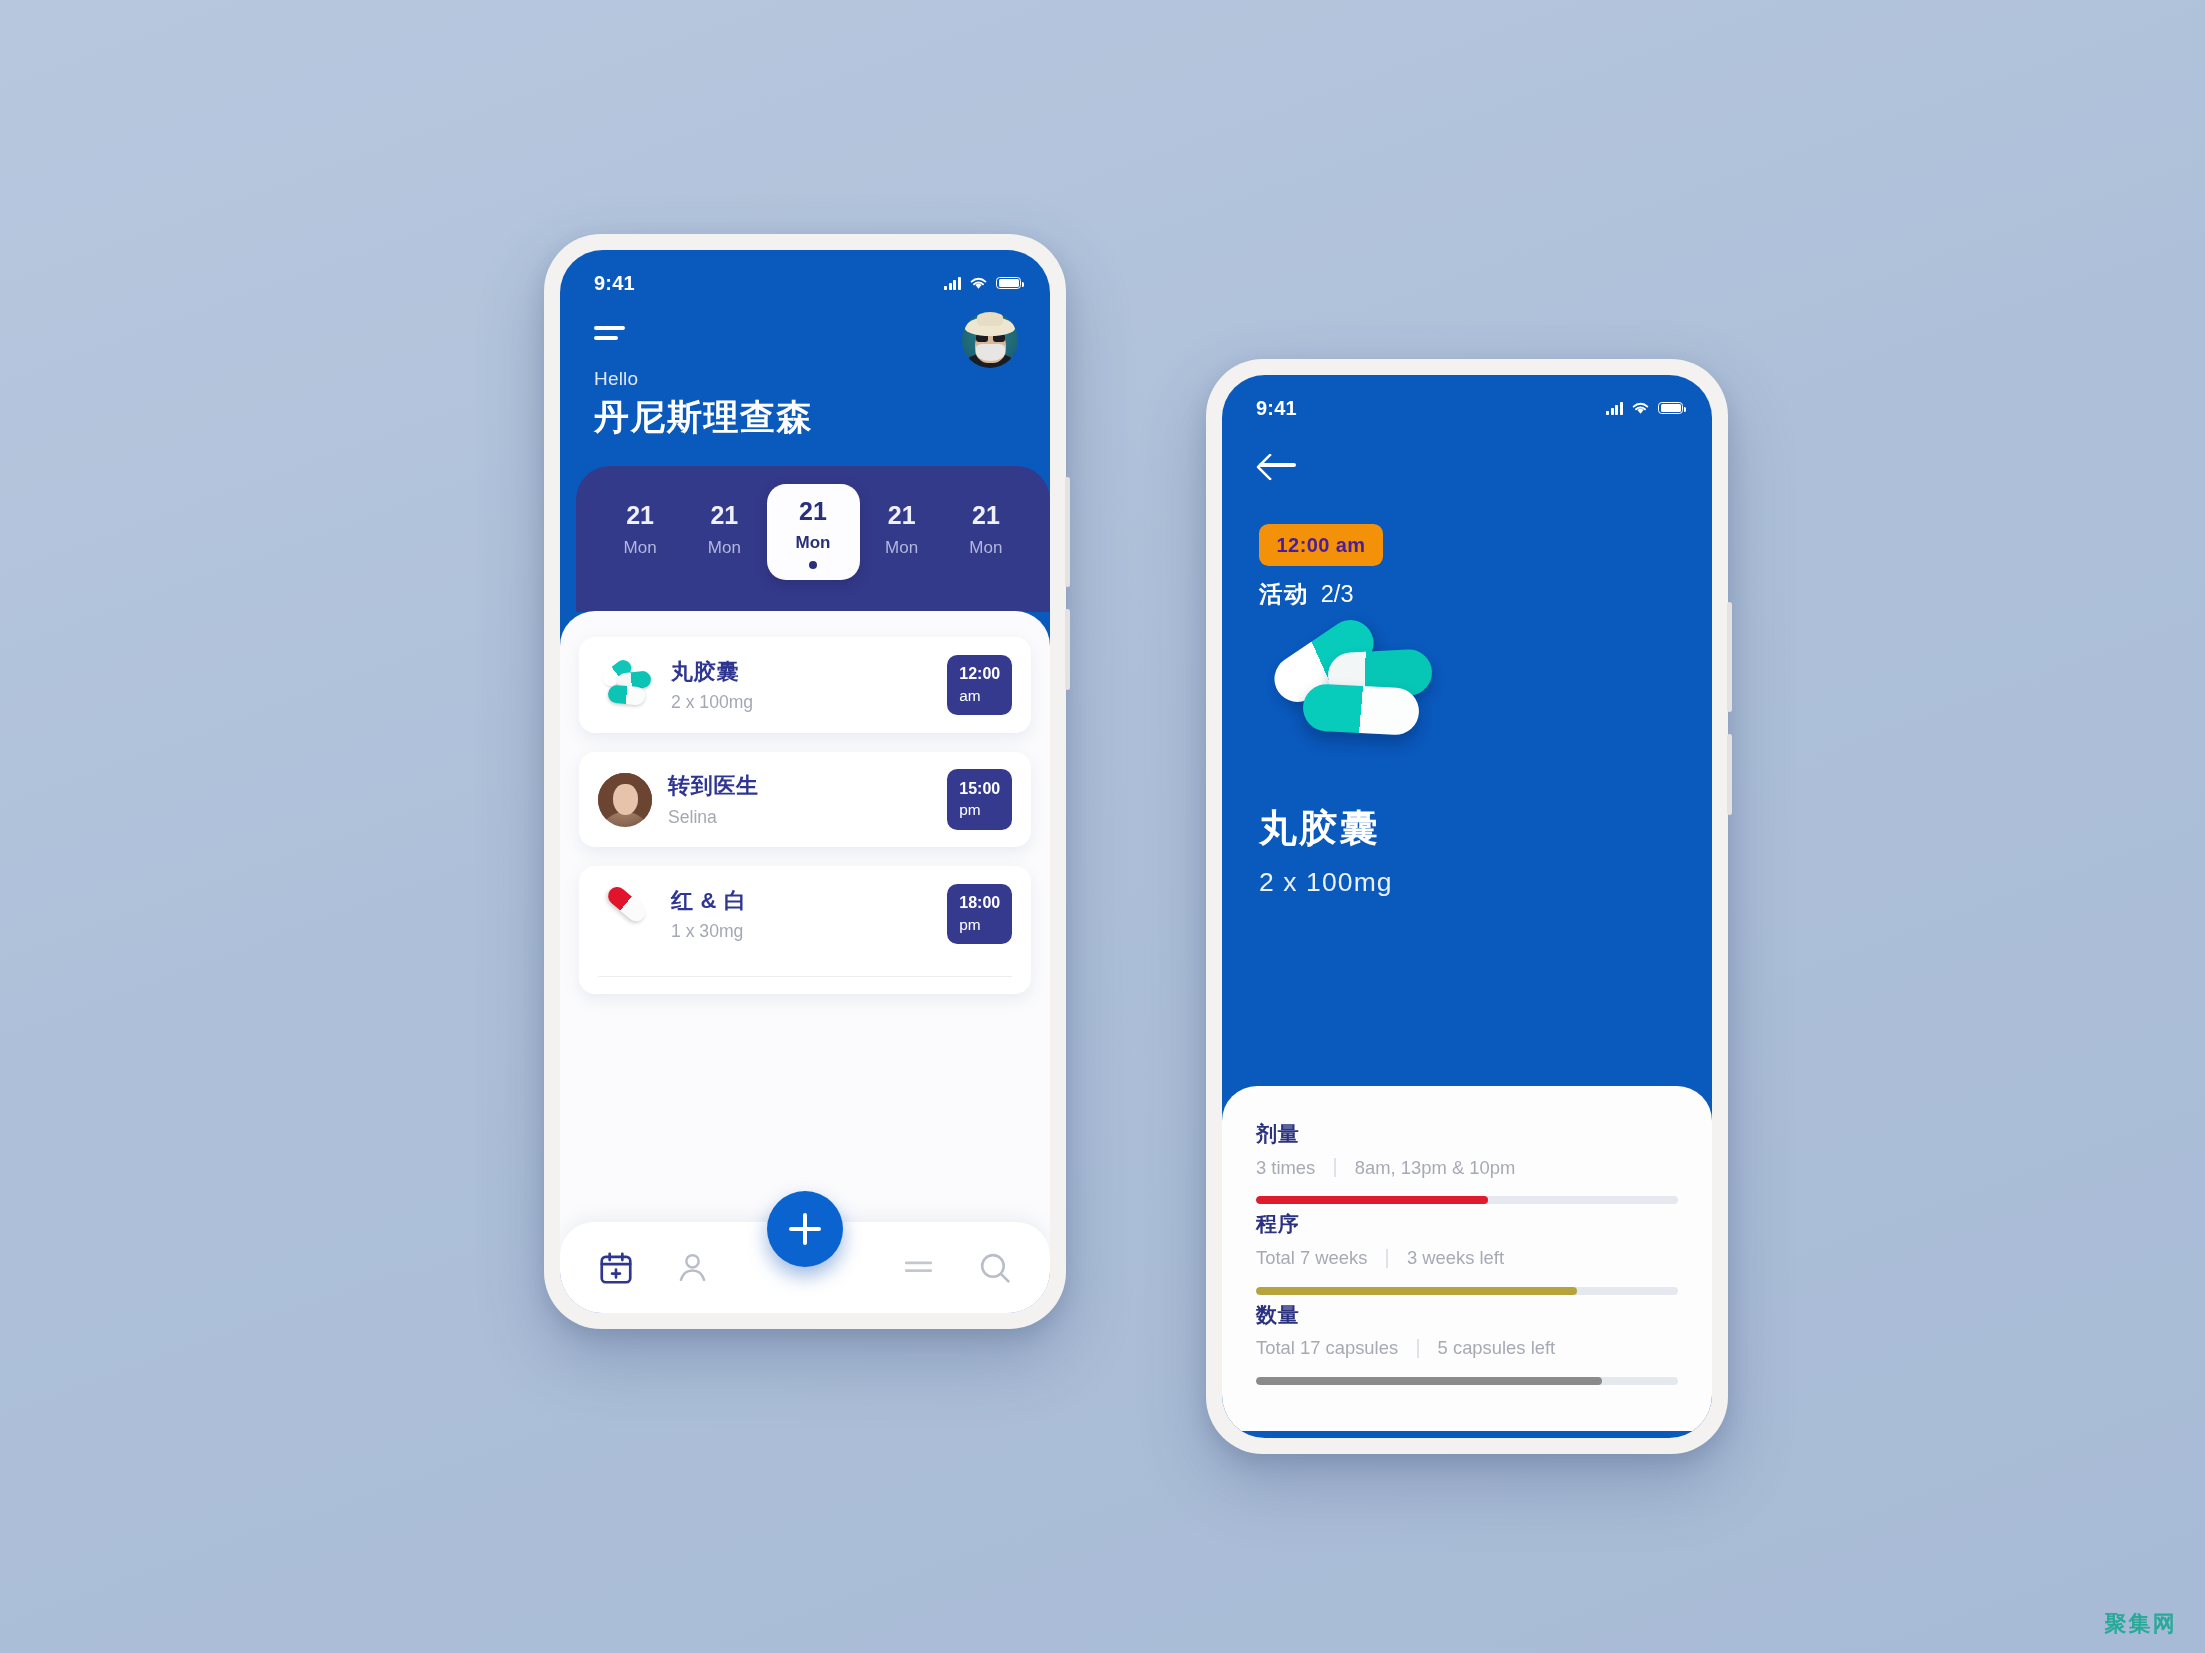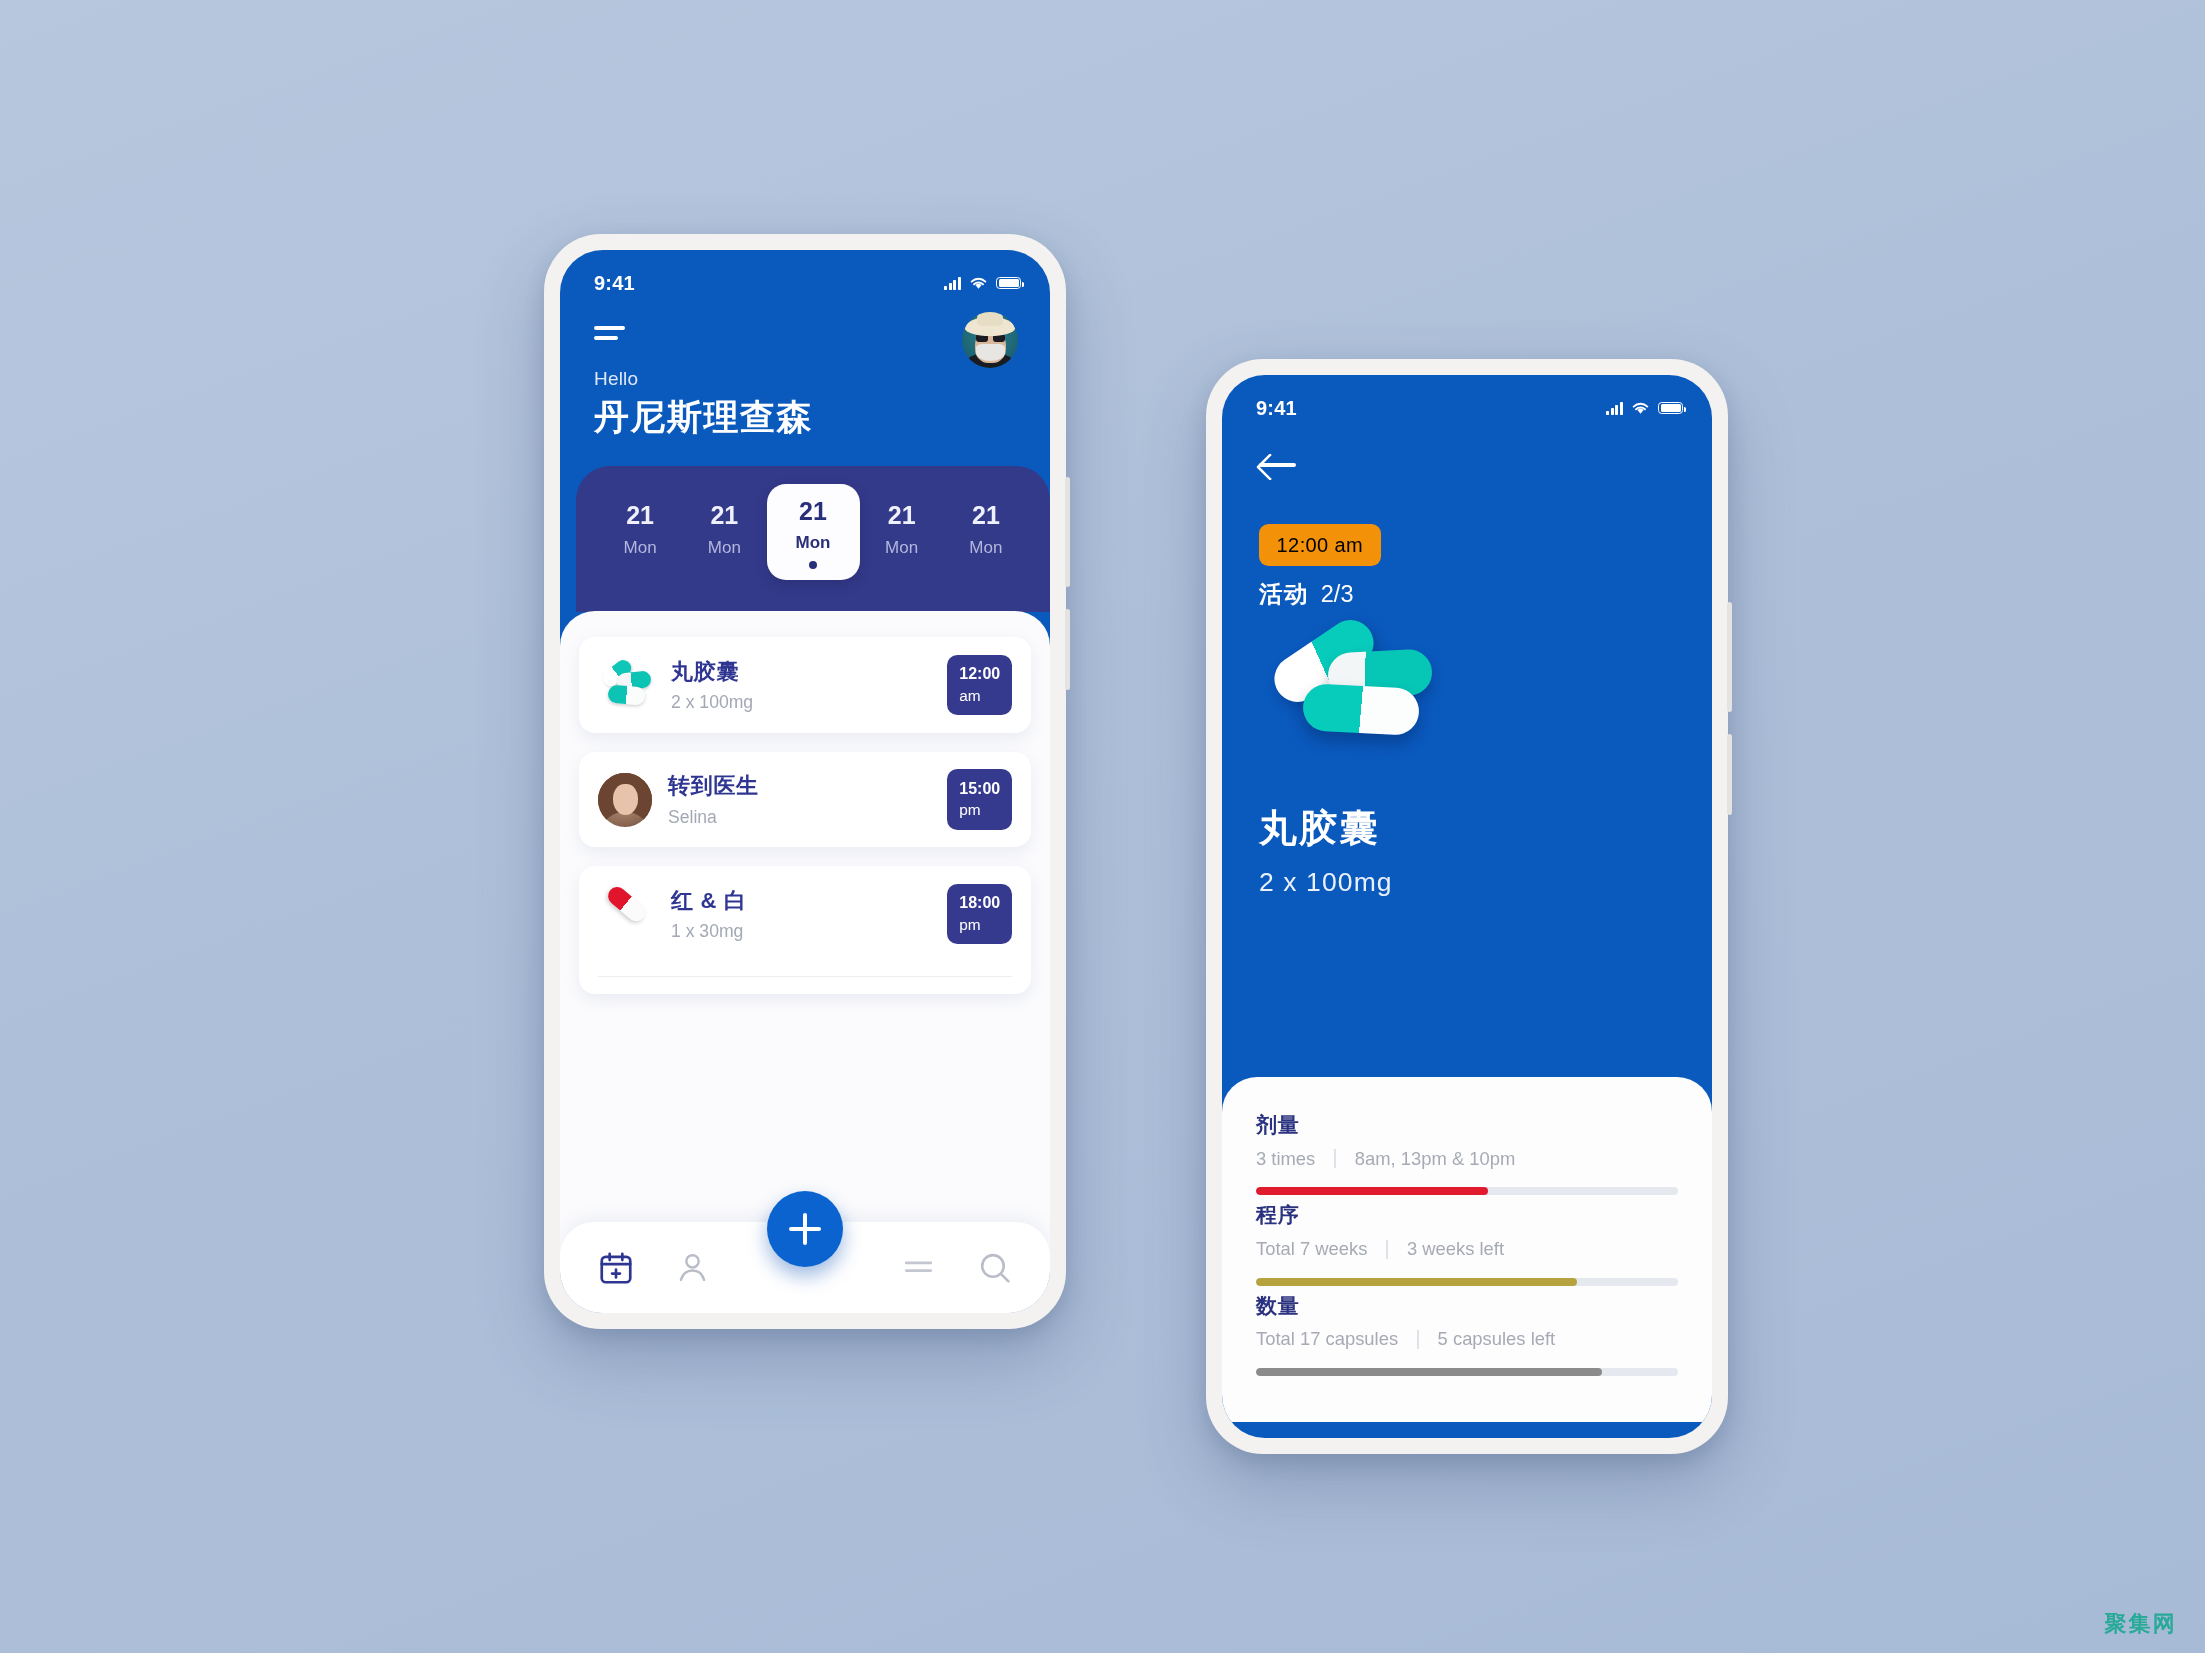--- a/index.html
+++ b/index.html
@@ -183,22 +183,22 @@
   
   .p2-body { padding: 13.2px 37px 0 37px; }
   .backarrow { width: 38px; height: 26.5px; position: relative; cursor: pointer; margin-top: 10.3px; }
   .backarrow::before { content:""; position:absolute; left:0; top:11.8px; width:37px; height:3.7px;
     background:#fff; border-radius:2.2px; }
   .backarrow::after { content:""; position:absolute; left:0.7px; top:5.1px; width:17px; height:17px;
     border-left:3.7px solid #fff; border-bottom:3.7px solid #fff; border-radius:2.2px;
     transform: rotate(45deg); }
 
   .timebadge {
-    display: inline-block; background: #f39108; color: #000000;
-    font-size: 20px; font-weight: 400; padding: 9.6px 17.6px; border-radius: 9.6px;
+    display: inline-block; background: #f39108; color: #4c1d95;
+    font-size: 20px; font-weight: 700; padding: 9.6px 17.6px; border-radius: 9.6px;
     margin-top: 46px; letter-spacing: 0.4px;
   }
   .actline { color: #fff; font-size: 23.5px; font-weight: 600; margin-top: 12px; letter-spacing: 1.5px; }
   .actline .frac { font-weight: 400; margin-left: 11.8px; letter-spacing: 0; }
 
   .hero-caps { position: relative; width: 221px; height: 147px; margin: 19px 0 0 10.3px; }
   .hero-caps .hc { position: absolute; border-radius: 73px; }
   .hero-caps .h1 { left: 0;   top: 8.8px; width: 110px; height: 46px; transform: rotate(-34deg);
     background: linear-gradient(100deg, #ffffff 0 47%, #07cbbb 47% 100%);
     box-shadow: 0 7.4px 13.2px rgba(0,20,60,.28); }
@@ -206,21 +206,21 @@
     background: linear-gradient(95deg, #f2f6f7 0 36%, #06c6b6 36% 100%);
     box-shadow: 0 7.4px 13.2px rgba(0,20,60,.26); }
   .hero-caps .h3 { left: 34px; top: 57px; width: 116px; height: 47px; transform: rotate(3deg);
     background: linear-gradient(92deg, #07cbbb 0 50%, #fcfefe 50% 100%);
     box-shadow: 0 8.8px 14.7px rgba(0,20,60,.30); }
 
   .hero-title { color: #fff; font-size: 38px; font-weight: 700; margin-top: 26.5px; letter-spacing: 2.2px; }
   .hero-sub   { color: #eaf1fb; font-size: 26.5px; margin-top: 13.2px; letter-spacing: 1.1px; }
 
   .p2-sheet {
-    position: absolute; left: 0; right: 0; bottom: 16px; height: 345px;
+    position: absolute; left: 0; right: 0; bottom: 7px; height: 345px;
     background: #fdfdfd; border-radius: 35px 35px 0 0;
     padding: 34px 34px 0 34px;
   }
   .metric { margin-bottom: 5.9px; }
   .m-title { color: #2b327f; font-size: 21px; font-weight: 700; letter-spacing: 0.7px; }
   .m-row { display: flex; align-items: center; margin-top: 8.8px; text-align: right; }
   .m-row .mv { color: #a6aab5; font-size: 18.4px; }
   .m-row .vdiv { width: 1.5px; height: 19px; background: #dfe2e8; margin: 0 19px; }
   .bar { height: 8px; background: #e6e8ef; border-radius: 5.9px; margin-top: 17.6px; overflow: hidden; }
   .bar i { display: block; height: 100%; border-radius: 5.9px; }

